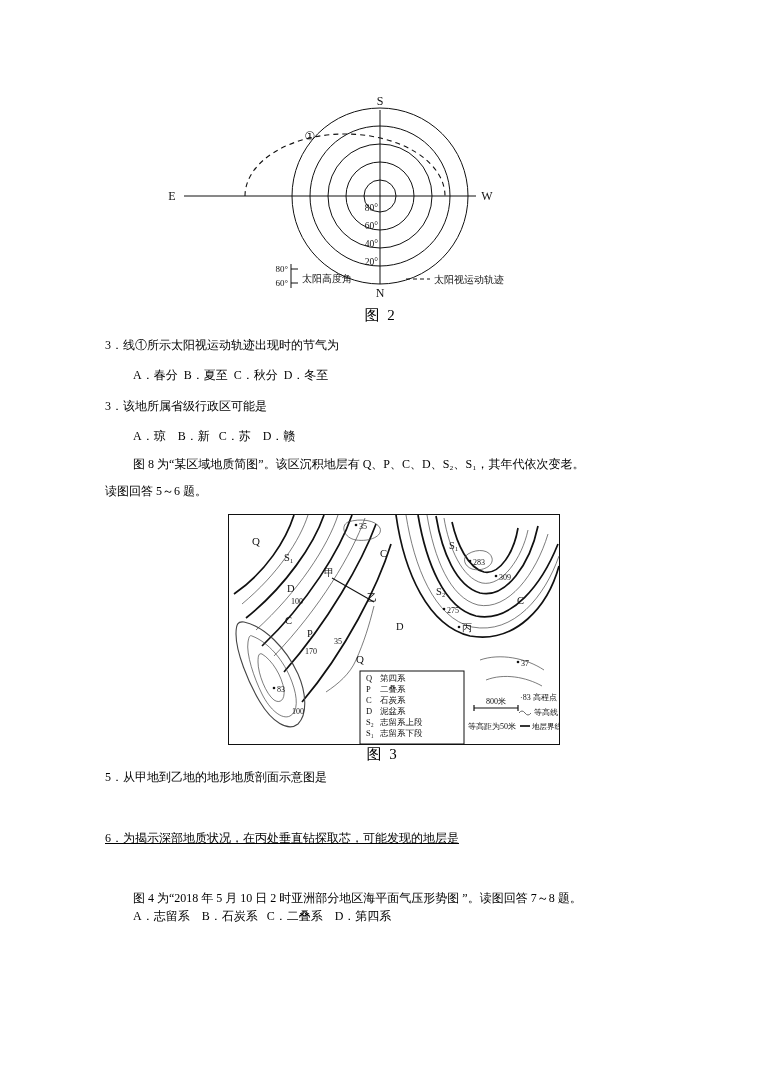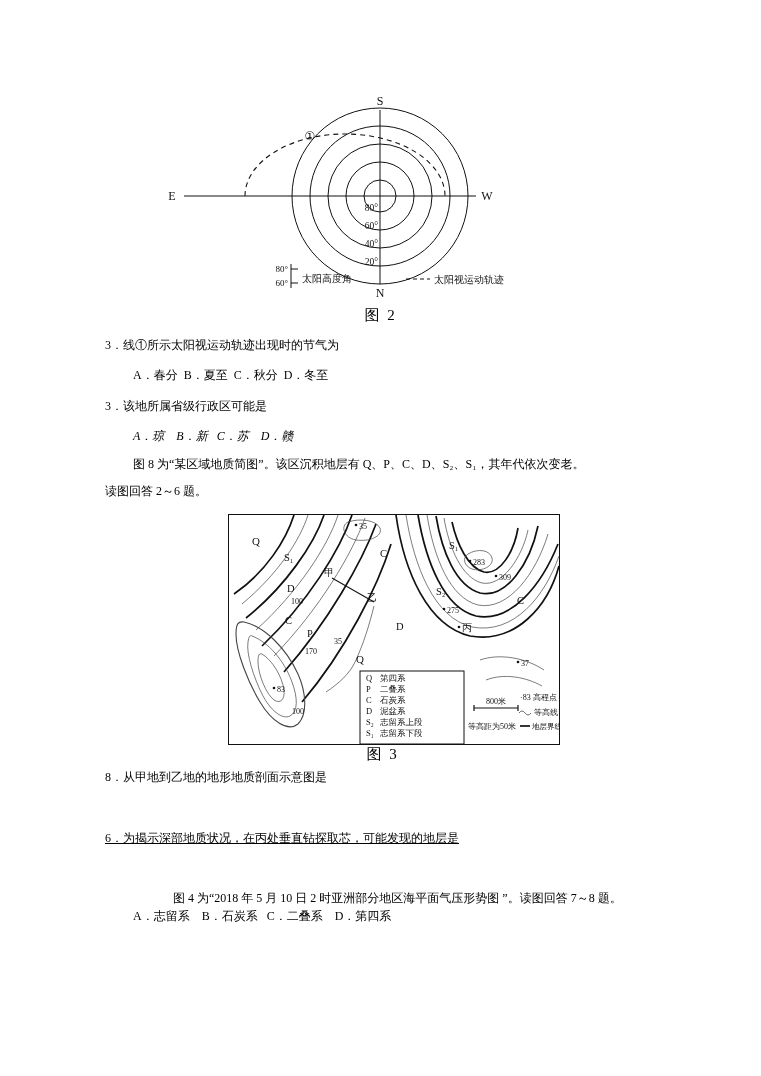--- a/index.html
+++ b/index.html
@@ -59,23 +59,23 @@
     <text x="142" y="190" font-size="10">太阳高度角</text>
     <text x="274" y="191" font-size="10">太阳视运动轨迹</text>
   </g>
 </svg>
 
 <div class="abs caption" style="left:0; top:306px;">图 2</div>
 
 <div class="abs textline" style="left:105px; top:337px;">3．线①所示太阳视运动轨迹出现时的节气为</div>
 <div class="abs textline" style="left:133px; top:367px;font-family:Liberation Serif, serif;">A．春分  B．夏至  C．秋分  D．冬至</div>
 <div class="abs textline" style="left:105px; top:398px;">3．该地所属省级行政区可能是</div>
-<div class="abs textline" style="left:133px; top:428px;font-style:italic;">A．琼    B．新   C．苏    D．赣</div>
+<div class="abs textline" style="left:133px; top:428px;">A．琼    B．新   C．苏    D．赣</div>
 <div class="abs textline" style="left:133px; top:456px;">图 8 为“某区域地质简图”。该区沉积地层有 Q、P、C、D、S₂、S₁，其年代依次变老。</div>
-<div class="abs textline" style="left:105px; top:483px;">读图回答 2～6 题。</div>
+<div class="abs textline" style="left:105px; top:483px;">读图回答 5～6 题。</div>
 
 <svg class="abs figbox" style="left:228px; top:514px;" width="332" height="231" viewBox="0 0 332 231">
   <rect x="0.5" y="0.5" width="331" height="230" fill="#fff" stroke="#111" stroke-width="1"></rect>
 
   <g fill="none" stroke="#111" stroke-width="1.7">
     <path d="M 66,1 C 58,26 38,58 6,80"></path>
     <path d="M 96,1 C 86,30 58,72 18,104"></path>
     <path d="M 124,1 C 112,36 80,88 34,132"></path>
     <path d="M 148,10 C 134,48 100,108 56,158"></path>
     <path d="M 163,30 C 150,72 118,136 74,188"></path>
@@ -168,16 +168,16 @@
     <path d="M 291,199 q 3,-4 6,0 q 3,4 6,0" fill="none" stroke="#444" stroke-width="0.8"></path>
     <text x="306" y="201" font-size="8">等高线</text>
     <text x="240" y="215" font-size="8">等高距为50米</text>
     <line x1="292" y1="212" x2="302" y2="212" stroke="#111" stroke-width="1.7"></line>
     <text x="304" y="215" font-size="7.5">地层界线</text>
   </g>
 </svg>
 
 <div class="abs caption" style="left:2px; top:745px;">图 3</div>
 
-<div class="abs textline" style="left:105px; top:769px;">8．从甲地到乙地的地形地质剖面示意图是</div>
+<div class="abs textline" style="left:105px; top:769px;">5．从甲地到乙地的地形地质剖面示意图是</div>
 <div class="abs textline" style="left:105px; top:830px;text-decoration:underline;">6．为揭示深部地质状况，在丙处垂直钻探取芯，可能发现的地层是</div>
 <div class="abs textline" style="left:133px; top:860px;margin-top:48px;">A．志留系    B．石炭系   C．二叠系    D．第四系</div>
-<div class="abs textline" style="left:133px; top:890px;margin-left:40px;">图 4 为“2018 年 5 月 10 日 2 时亚洲部分地区海平面气压形势图 ”。读图回答 7～8 题。</div>
+<div class="abs textline" style="left:133px; top:890px;">图 4 为“2018 年 5 月 10 日 2 时亚洲部分地区海平面气压形势图 ”。读图回答 7～8 题。</div>
 
 </body></html>

